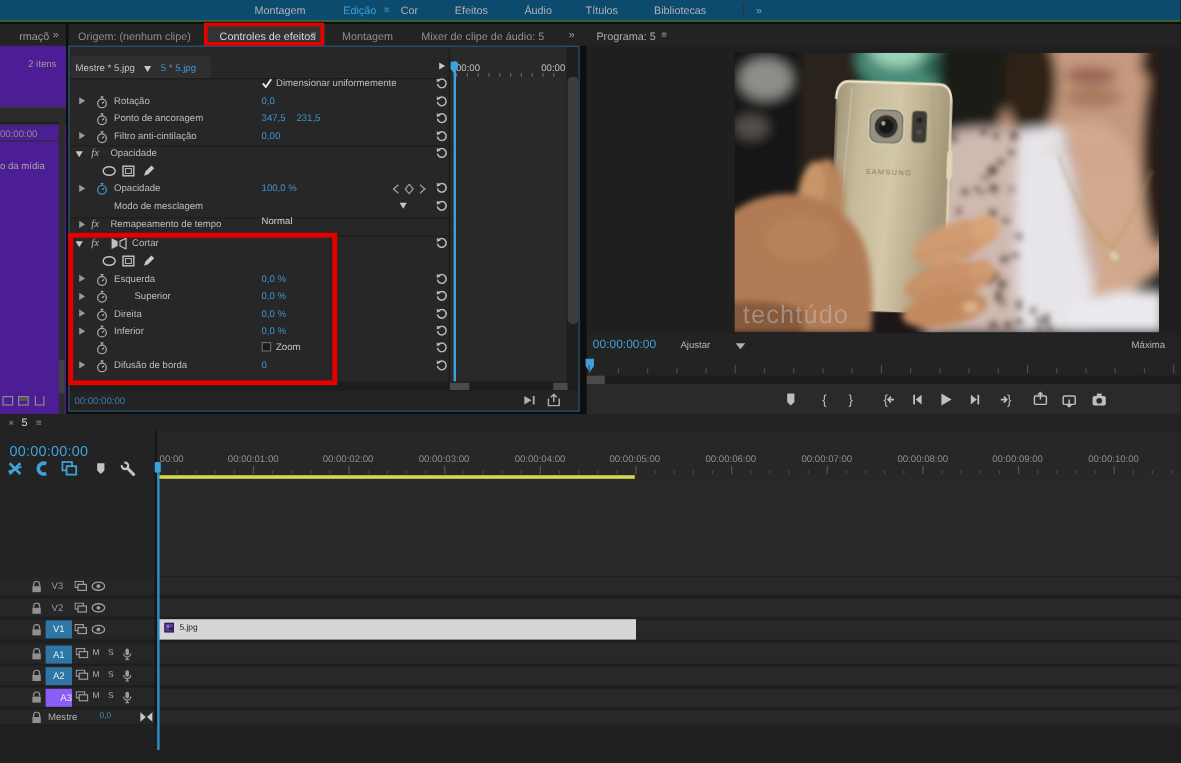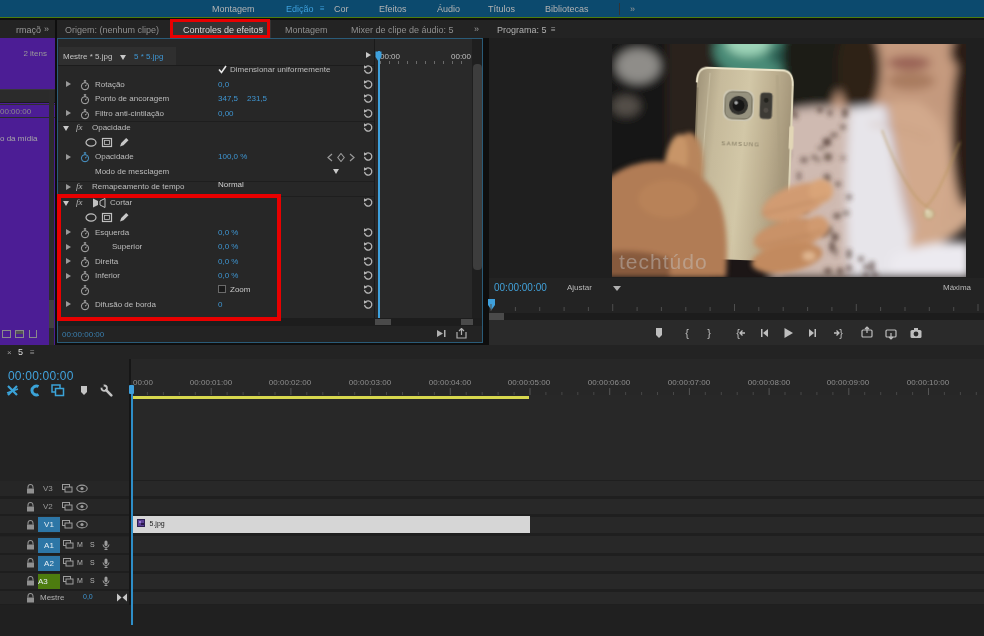--- a/index.html
+++ b/index.html
@@ -636,21 +636,21 @@
       <div class="txt" style="left:77px;top:200px;font-size:7px;color:#b5b5b5;">M</div>
       <div class="txt" style="left:90px;top:200px;font-size:7px;color:#b5b5b5;">S</div>
       <svg class="icn" style="left:102px;top:198.5px;" width="8" height="11">
           <rect x="2.5" y="0.5" width="3" height="5.5" rx="1.5" fill="#9d9d9d"></rect>
           <path d="M1,4.5 a3,3 0 0 0 6,0 M4,7.5 v2 M2.5,9.5 h3" fill="none" stroke="#9d9d9d" stroke-width="1"></path>
         </svg>
       <svg class="icn" style="left:26px;top:217px;" width="9" height="10">
           <path d="M2,4.5 v-1.5 a2.5,2.5 0 0 1 5,0 v1.5" fill="none" stroke="#909090" stroke-width="1.1"></path>
           <rect x="1" y="4.5" width="7" height="5" fill="#909090"></rect>
         </svg>
-      <div class="abs" style="left:38px;top:214.5px;width:22px;height:15px;background:#4d7c0f;color:#e6eef4;font-size:8px;text-align:left;line-height:15px;">A3</div>
+      <div class="abs" style="left:38px;top:214.5px;width:22px;height:15px;background:#8b5cf6;color:#e6eef4;font-size:8px;text-align:right;line-height:15px;">A3</div>
       <svg class="icn" style="left:63px;top:217px;" width="11" height="9">
           <rect x="0.5" y="0.5" width="7" height="5" fill="none" stroke="#9d9d9d" stroke-width="1"></rect>
           <rect x="3" y="3" width="7" height="5" fill="#2a2a2a" stroke="#9d9d9d" stroke-width="1"></rect>
         </svg>
       <div class="txt" style="left:77px;top:218px;font-size:7px;color:#b5b5b5;">M</div>
       <div class="txt" style="left:90px;top:218px;font-size:7px;color:#b5b5b5;">S</div>
       <svg class="icn" style="left:102px;top:216.5px;" width="8" height="11">
           <rect x="2.5" y="0.5" width="3" height="5.5" rx="1.5" fill="#9d9d9d"></rect>
           <path d="M1,4.5 a3,3 0 0 0 6,0 M4,7.5 v2 M2.5,9.5 h3" fill="none" stroke="#9d9d9d" stroke-width="1"></path>
         </svg>

